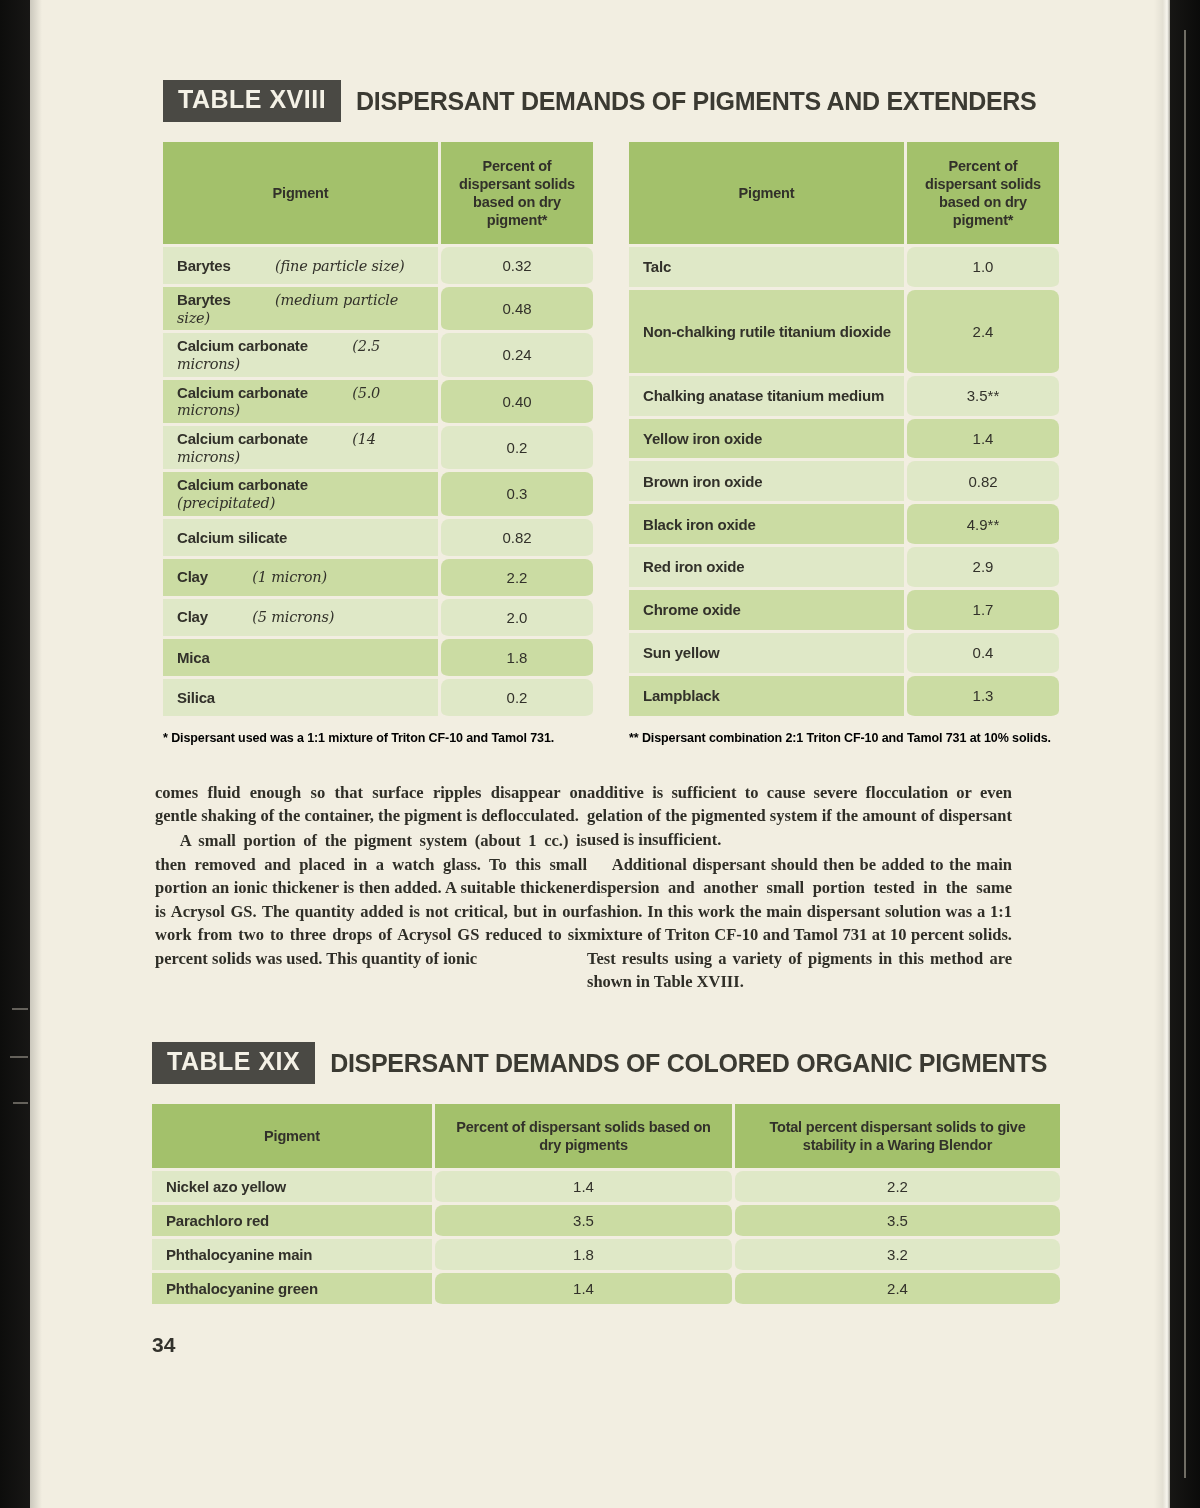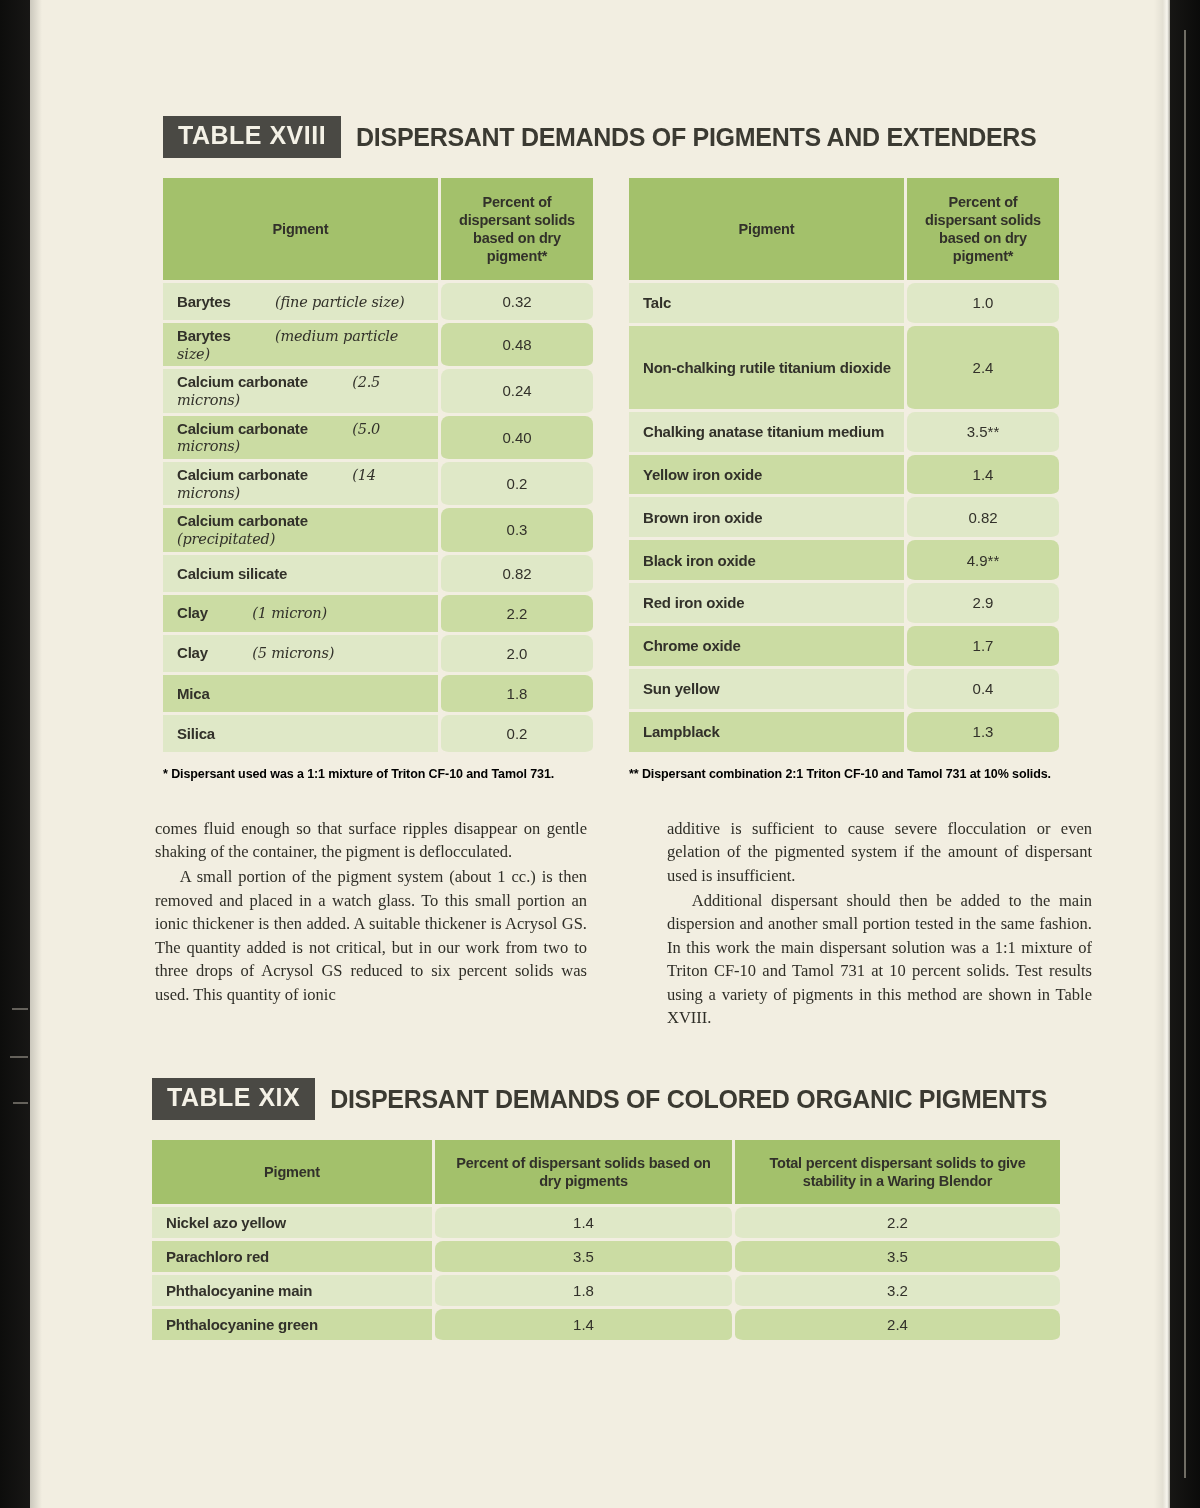--- a/index.html
+++ b/index.html
@@ -20,21 +20,21 @@
   .paper::before{content:"";position:absolute;left:0;top:0;bottom:0;width:12px;background:linear-gradient(90deg,rgba(0,0,0,.16),rgba(0,0,0,0));pointer-events:none;}
   .paper::after{content:"";position:absolute;right:0;top:0;bottom:0;width:16px;background:linear-gradient(90deg,rgba(0,0,0,0) 0,rgba(0,0,0,.06) 55%,rgba(255,255,255,.45) 82%,rgba(0,0,0,.3) 100%);pointer-events:none;}
   .edge-line{position:absolute;background:#a8a297;opacity:.55;}
   .el1{left:12px;top:1008px;width:16px;height:2px;}
   .el2{left:10px;top:1056px;width:18px;height:2px;}
   .el3{left:13px;top:1102px;width:15px;height:2px;}
   .el4{right:14px;top:30px;bottom:30px;width:2px;background:#cfc9ba;opacity:.5;}
 
   
   .h-row{display:flex;align-items:center;gap:15px;margin-left:133px;}
-  .h18{padding-top:116px;}
+  .h18{padding-top:80px;}
   .h19{margin-top:48px;margin-left:122px;}
   .tag{background:var(--tag-bg);color:#f4f1e6;font-size:25px;font-weight:700;letter-spacing:.5px;padding:5px 15px 8px;white-space:nowrap;}
   .htitle{font-size:25px;font-weight:700;color:var(--head-text);letter-spacing:-.3px;white-space:nowrap;}
 
   
   .tables{display:flex;gap:36px;margin:20px 0 0 133px;}
   table.ptab{border-collapse:separate;border-spacing:0;table-layout:fixed;width:430px;}
   table.t19{width:908px;margin:20px 0 0 122px;}
   .ptab col.c-pig{width:278px;}
   .ptab col.c-val{width:152px;}
@@ -53,21 +53,21 @@
   td.pig{text-align:left;padding-left:14px;font-weight:700;letter-spacing:-.2px;}
   td.val{text-align:center;font-weight:400;border-radius:8px;}
   .pname{font-weight:700;}
   .qual{font-family:"DejaVu Serif",serif;font-style:italic;font-weight:400;font-size:14.5px;padding-left:40px;}
 
   
   .foots{display:flex;gap:36px;margin:12px 0 0 133px;}
   .foot{width:430px;font-size:12.5px;font-weight:600;color:#000000;letter-spacing:-.1px;}
 
   
-  .bodycols{display:flex;gap:80px;margin:36px 0 0 125px;}
+  .bodycols{display:flex;margin:36px 0 0 125px;font-weight:bold;}
   .bcol{width:432px;font-family:"Liberation Serif",serif;font-size:16.5px;line-height:1.43;color:var(--body-text);text-align:justify;}
   .bcol-r{width:425px;}
   .bcol p + p{text-indent:1.5em;margin-top:1px;}
 
   .pageno{margin:26px 0 0 122px;font-size:21px;font-weight:700;color:#33322c;}
 </style>
 </head>
 <body>
 
 <div class="scan">
@@ -245,19 +245,20 @@
             <td class="val">3.2</td>
           </tr>
           <tr class="rdark">
             <td class="pig">Phthalocyanine green</td>
             <td class="val">1.4</td>
             <td class="val">2.4</td>
           </tr>
         </tbody>
     </table>
 
+    <div class="pageno">34</div>
   </div>
 
   <div class="edge-line el1"></div>
   <div class="edge-line el2"></div>
   <div class="edge-line el3"></div>
   <div class="edge-line el4"></div>
 </div>
 
 </body></html>

